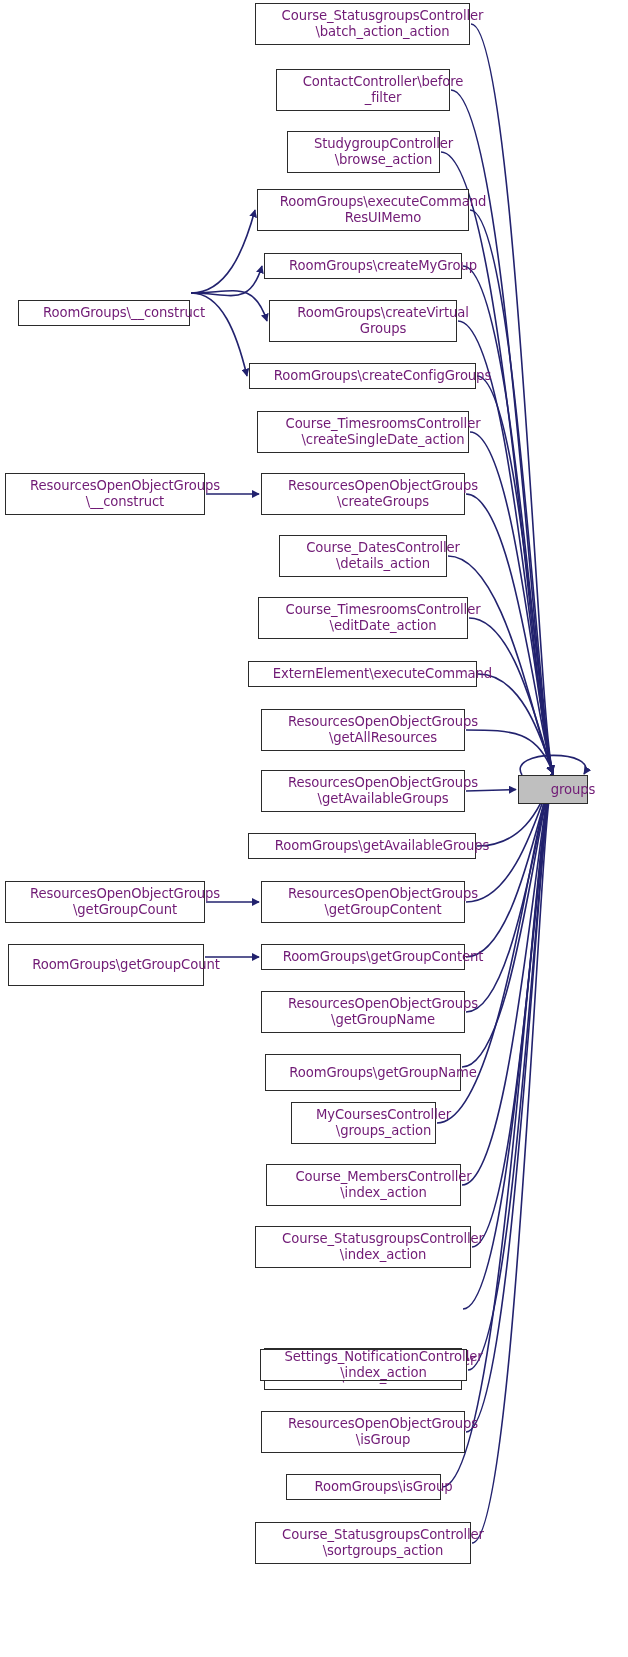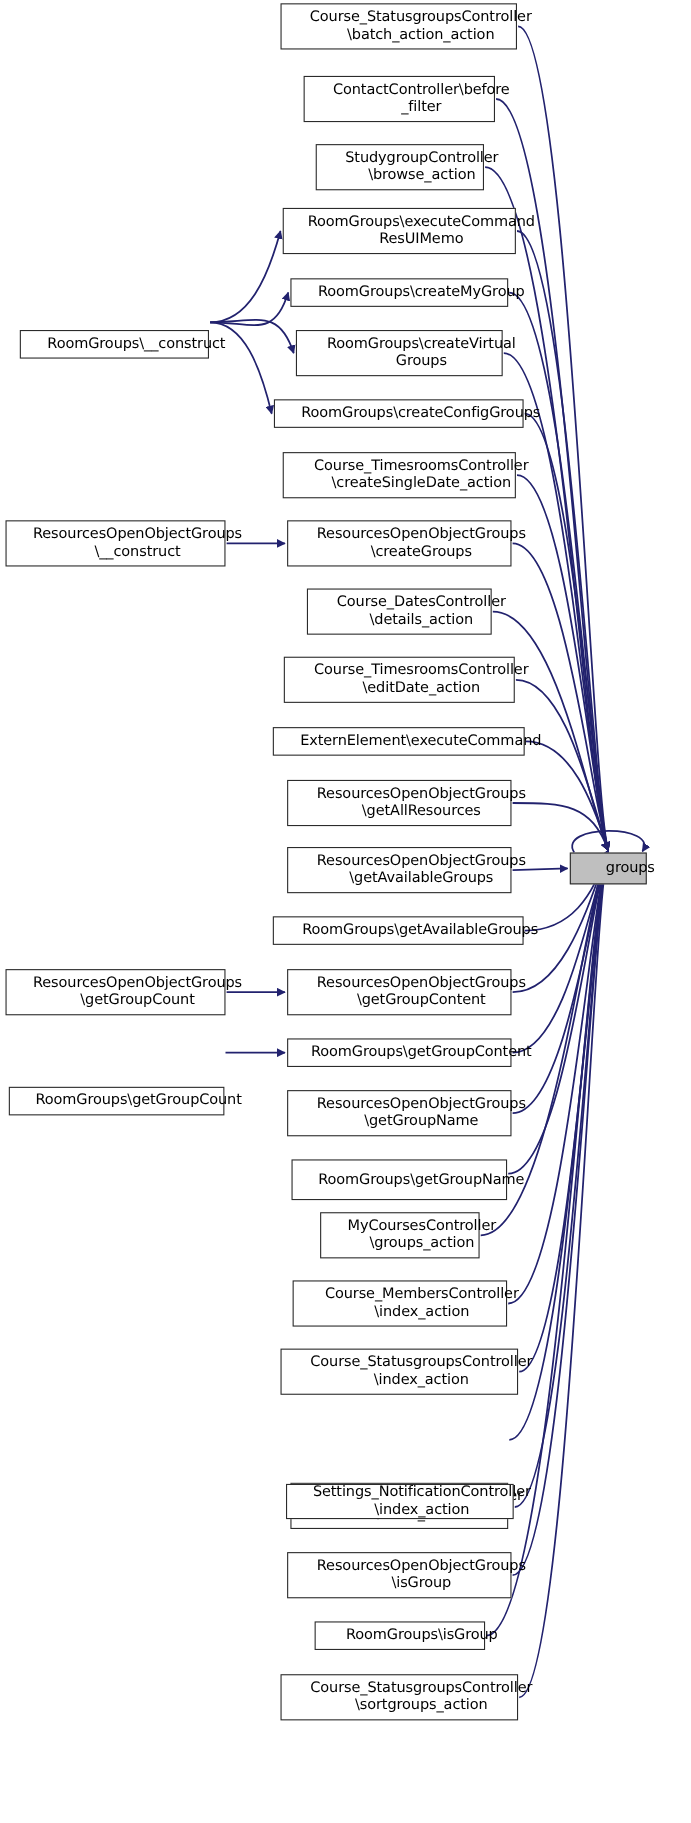--- a/index.html
+++ b/index.html
@@ -23,21 +23,21 @@
     top: 0;
     width: 628px;
     height: 1657px;
     pointer-events: none;
   }
   .node {
     position: absolute;
     box-sizing: border-box;
     border: 1px solid #2b2b2b;
     background: #ffffff;
-    color: #000000;
+    color: #701a75;
     font-size: 13.2px;
     line-height: 15.6px;
     text-align: center;
     display: flex;
     align-items: center;
     justify-content: center;
     white-space: pre-line;
     letter-spacing: -0.1px;
     z-index: 3;
     padding-left: 40px;
@@ -141,16 +141,16 @@
       <div class="node" style="left: 261px; top: 1411px; width: 204px; height: 42px;">ResourcesOpenObjectGroups
 \isGroup</div>
       <div class="node" style="left: 286px; top: 1474px; width: 155px; height: 26px;">RoomGroups\isGroup</div>
       <div class="node" style="left: 255px; top: 1522px; width: 216px; height: 42px;">Course_StatusgroupsController
 \sortgroups_action</div>
       <div class="node" style="left: 18px; top: 280px; width: 172px; height: 26px; margin-top: 20px;">RoomGroups\__construct</div>
       <div class="node" style="left: 5px; top: 473px; width: 200px; height: 42px;">ResourcesOpenObjectGroups
 \__construct</div>
       <div class="node" style="left: 5px; top: 881px; width: 200px; height: 42px;">ResourcesOpenObjectGroups
 \getGroupCount</div>
-      <div class="node" style="left: 8px; top: 988px; width: 196px; height: 26px;">RoomGroups\getGroupCount</div>
+      <div class="node" style="left: 8px; top: 944px; width: 196px; height: 42px;">RoomGroups\getGroupCount</div>
       <div class="node center" style="left: 518px; top: 775px; width: 70px; height: 29px;">groups</div>
     </div>
 </div>
 
 </body></html>

